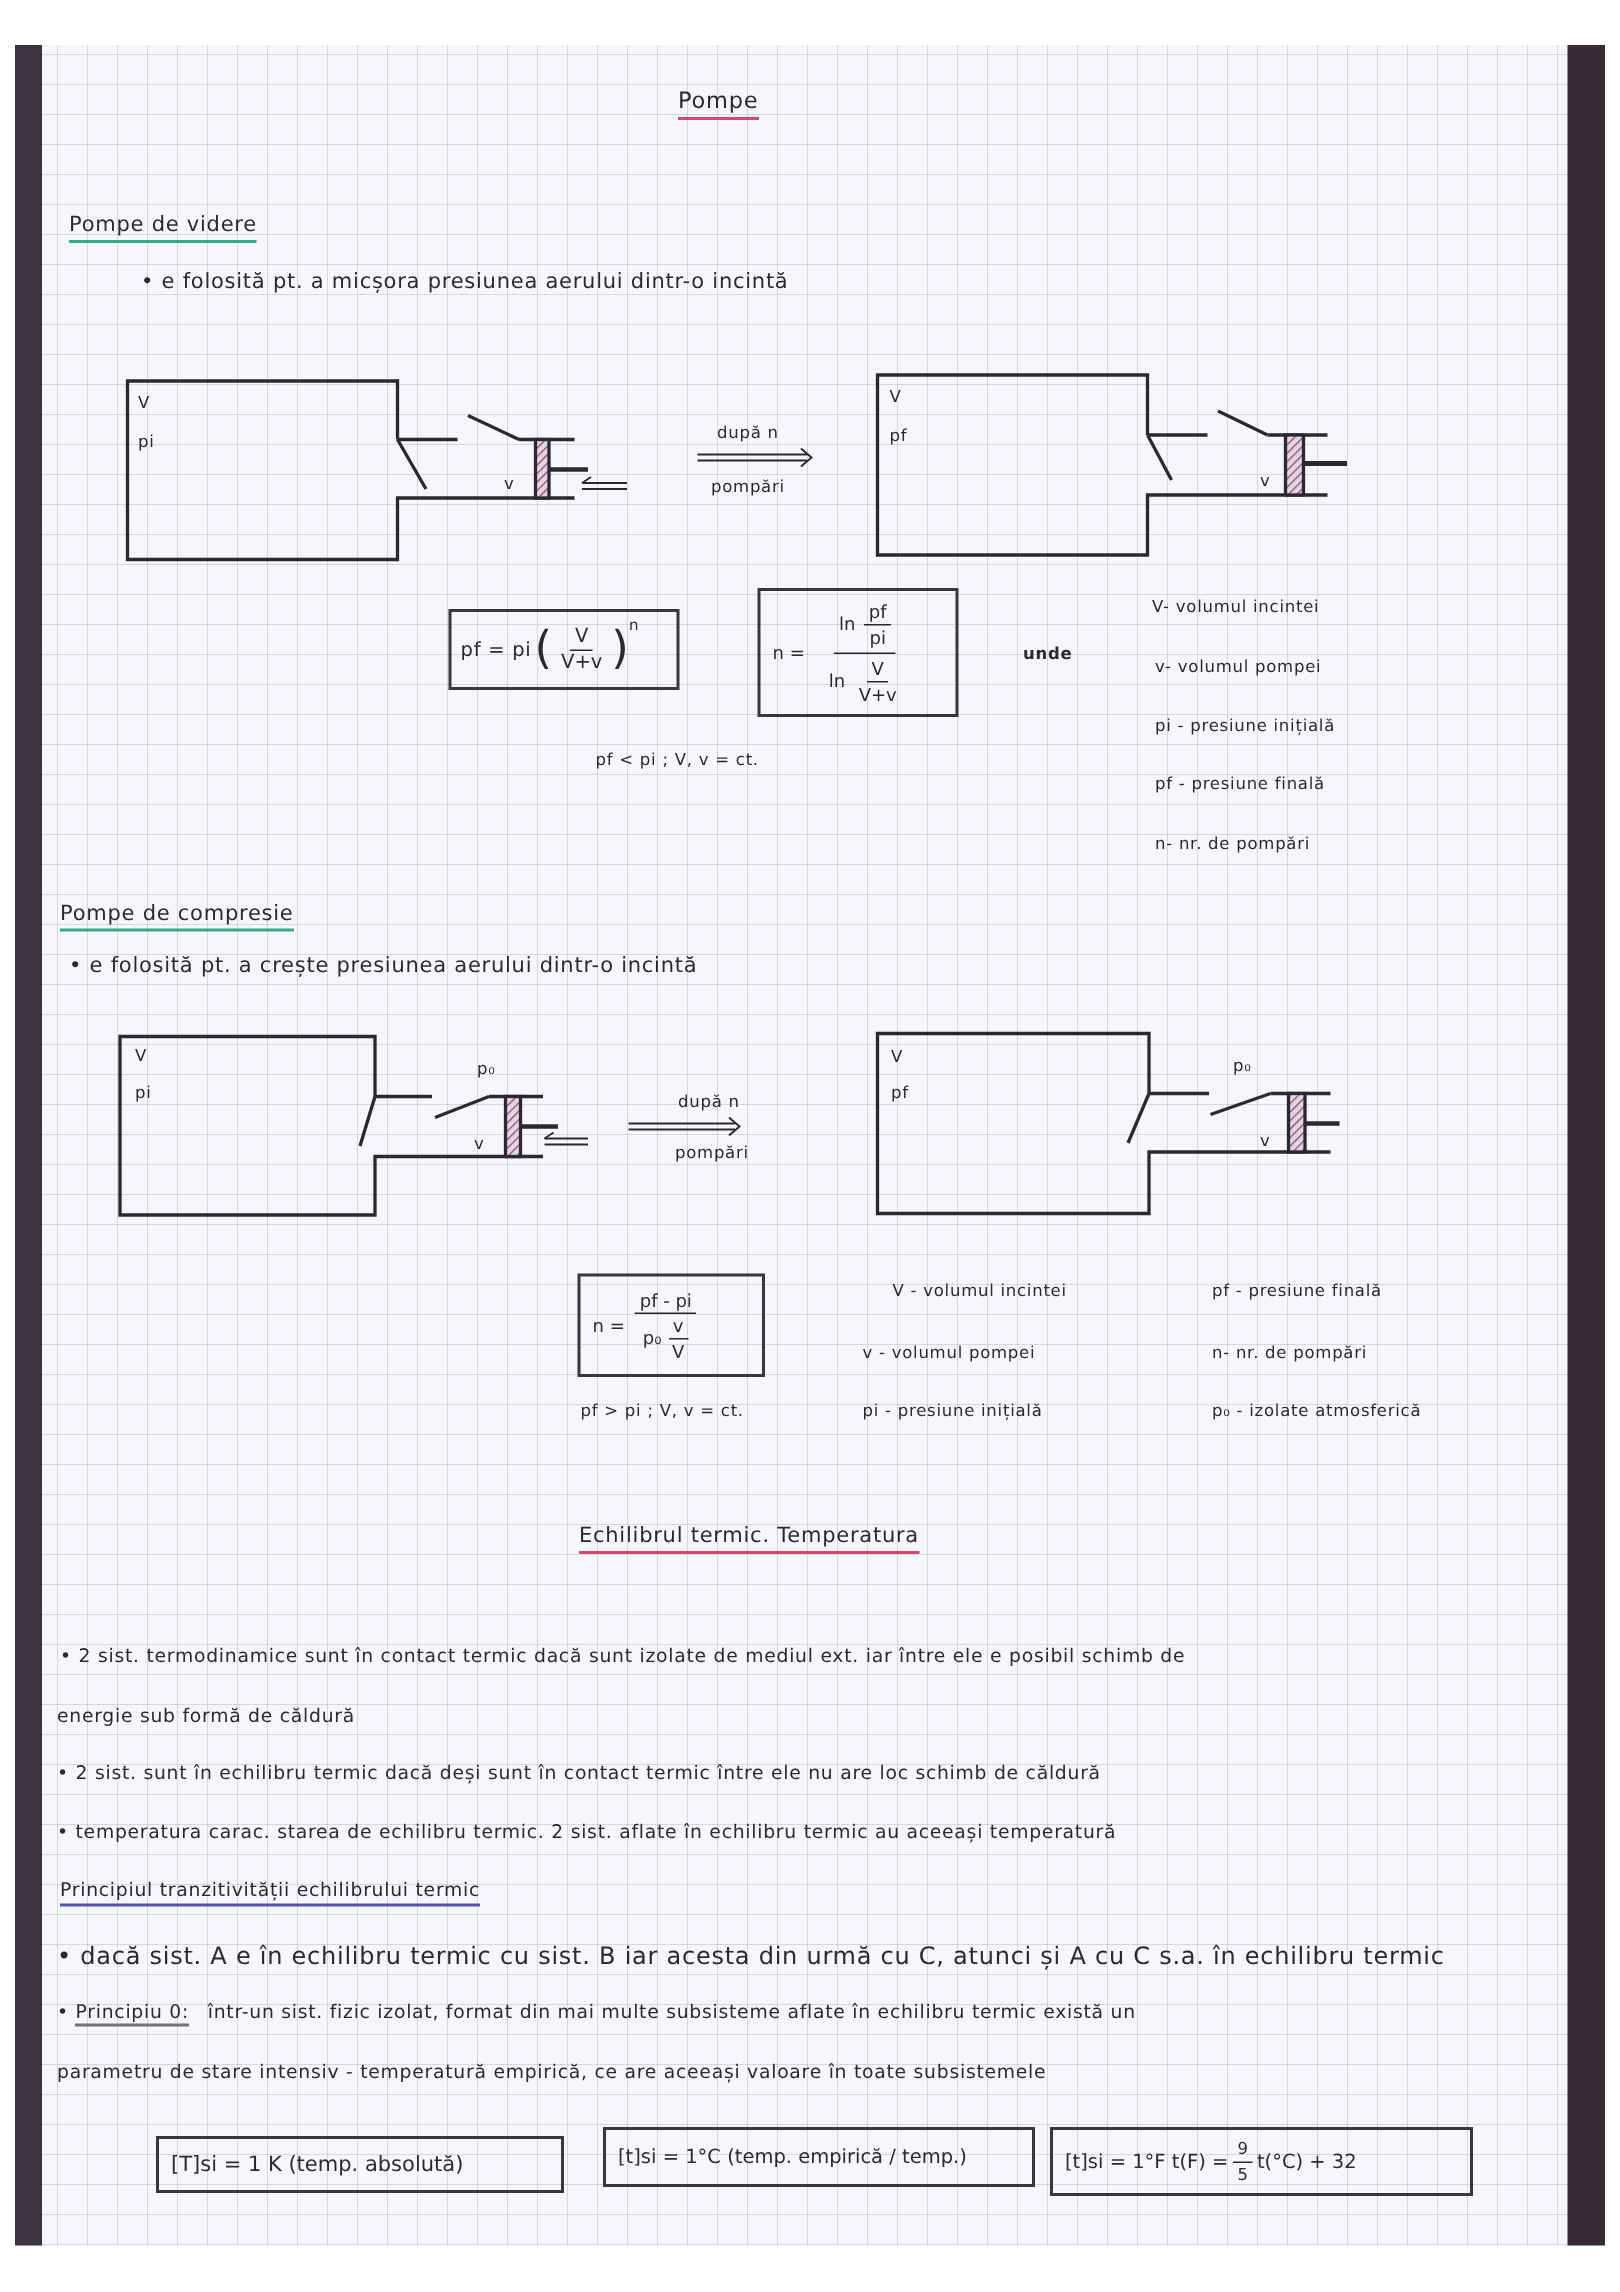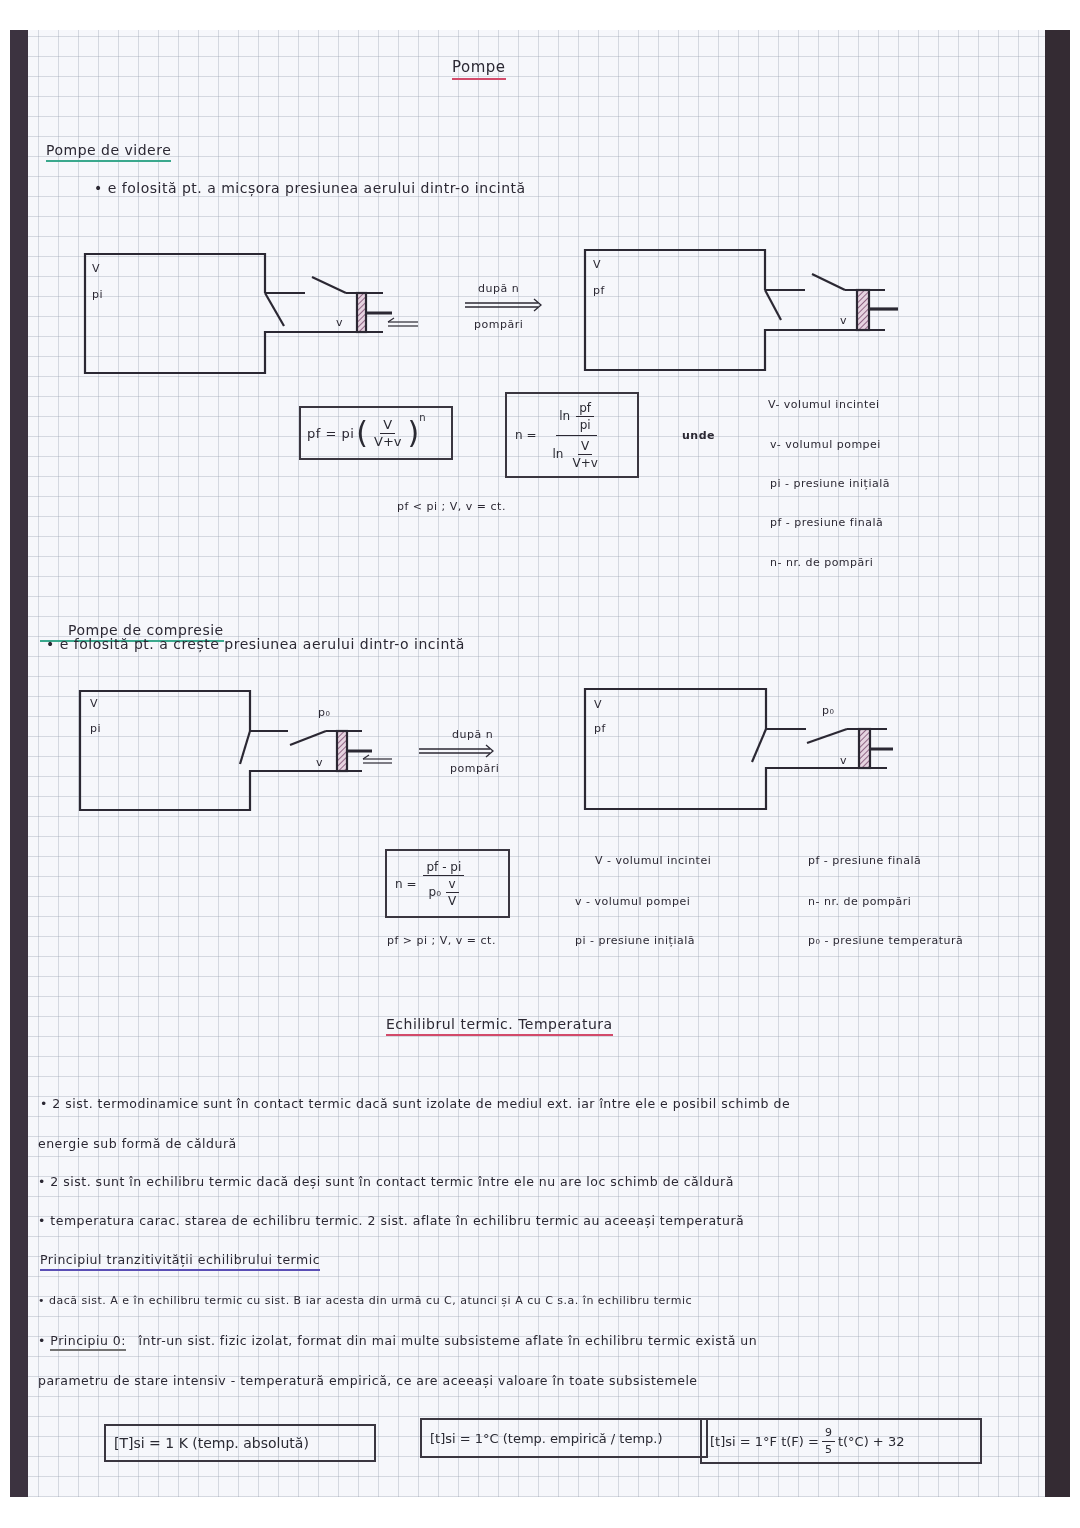--- a/index.html
+++ b/index.html
@@ -152,21 +152,21 @@
 
 <div class="txt small" style="left:682px; top:429px;font-weight:bold;">unde</div>
 <div class="txt small" style="left:397px; top:500px;">pf &lt; pi ;  V, v = ct.</div>
 
 <div class="txt small" style="left:768px; top:398px;text-align:center;">V- volumul incintei</div>
 <div class="txt small" style="left:770px; top:438px;">v- volumul pompei</div>
 <div class="txt small" style="left:770px; top:477px;">pi - presiune inițială</div>
 <div class="txt small" style="left:770px; top:516px;">pf - presiune finală</div>
 <div class="txt small" style="left:770px; top:556px;">n- nr. de pompări</div>
 
-<div class="txt ul-green" style="left:40px; top:622px;padding-left:28px;">Pompe de compresie</div>
+<div class="txt ul-green" style="left:40px; top:601px;">Pompe de compresie</div>
 <div class="txt" style="left:46px; top:636px;">• e folosită pt. a crește presiunea aerului dintr-o incintă</div>
 
 <div class="txt small" style="left:90px; top:697px;">V</div>
 <div class="txt small" style="left:90px; top:722px;">pi</div>
 <div class="txt small" style="left:318px; top:706px;">p₀</div>
 <div class="txt small" style="left:316px; top:756px;">v</div>
 <div class="txt small" style="left:452px; top:728px;">după n</div>
 <div class="txt small" style="left:450px; top:762px;">pompări</div>
 
 <div class="txt small" style="left:594px; top:698px;">V</div>
@@ -187,39 +187,39 @@
     </span>
   </span>
 </div>
 <div class="txt small" style="left:387px; top:934px;">pf &gt; pi ;  V, v = ct.</div>
 
 <div class="txt small" style="left:575px; top:854px;margin-left:20px;">V - volumul incintei</div>
 <div class="txt small" style="left:575px; top:895px;">v - volumul pompei</div>
 <div class="txt small" style="left:575px; top:934px;">pi - presiune inițială</div>
 <div class="txt small" style="left:808px; top:854px;">pf - presiune finală</div>
 <div class="txt small" style="left:808px; top:895px;">n- nr. de pompări</div>
-<div class="txt small" style="left:808px; top:934px;">p₀ - presiune temperatură</div>
+<div class="txt small" style="left:808px; top:934px;">p₀ - izolate atmosferică</div>
 
 <div class="txt ul-red" style="left:386px; top:1016px;">Echilibrul termic. Temperatura</div>
 <div class="txt small" style="left:40px; top:1096px; font-size:12.5px;">• 2 sist. termodinamice sunt în contact  termic dacă sunt izolate de mediul ext. iar între ele e posibil schimb de</div>
 <div class="txt small" style="left:38px; top:1136px; font-size:12.5px;">energie sub formă de căldură</div>
 <div class="txt small" style="left:38px; top:1174px; font-size:12.5px;">• 2 sist. sunt în echilibru termic dacă deși sunt în contact termic între ele nu are loc schimb de căldură</div>
 <div class="txt small" style="left:38px; top:1213px; font-size:12.5px;">• temperatura carac. starea de echilibru termic. 2 sist. aflate în echilibru termic au aceeași temperatură</div>
 <div class="txt small ul-blue" style="left:40px; top:1252px; font-size:12.5px;">Principiul tranzitivității echilibrului termic</div>
-<div class="txt small" style="left:38px; top:1294px; font-size:11px;">• dacă sist. A e în echilibru termic cu sist. B iar acesta din urmă cu C, atunci și A cu C s.a. în echilibru termic</div>
+<div class="txt small" style="left:38px; top:1294px; font-size:16px;">• dacă sist. A e în echilibru termic cu sist. B iar acesta din urmă cu C, atunci și A cu C s.a. în echilibru termic</div>
 <div class="txt small" style="left:38px; top:1333px; font-size:12.5px;">
   <span>• </span><span class="ul-dark">Principiu 0:</span>
   <span style="margin-left:8px;">într-un sist. fizic izolat, format din mai multe subsisteme aflate în echilibru termic există un</span>
 </div>
 <div class="txt small" style="left:38px; top:1373px; font-size:12.5px;">parametru de stare intensiv - temperatură empirică, ce are aceeași valoare în toate subsistemele</div>
 
 <div class="box" style="left:104px; top:1424px; width:260px; height:34px; display:flex; align-items:center; padding-left:8px;">
   <span style="font-size:14px;">[T]si = 1 K  (temp. absolută)</span>
 </div>
-<div class="box" style="left:420px; top:1418px; width:276px; height:36px; display:flex; align-items:center; padding-left:8px;">
+<div class="box" style="left:402px; top:1418px; width:276px; height:36px; display:flex; align-items:center; padding-left:8px;">
   <span style="font-size:13px;">[t]si = 1°C (temp. empirică / temp.)</span>
 </div>
 <div class="box" style="left:700px; top:1418px; width:270px; height:42px; display:flex; align-items:center; padding-left:8px;">
   <span style="font-size:13px;">[t]si = 1°F    t(F) =</span>
   <span class="frac" style="font-size:11px;">
     <span class="num">9</span>
     <span class="den">5</span>
   </span>
   <span style="font-size:13px;">t(°C) + 32</span>
 </div>

